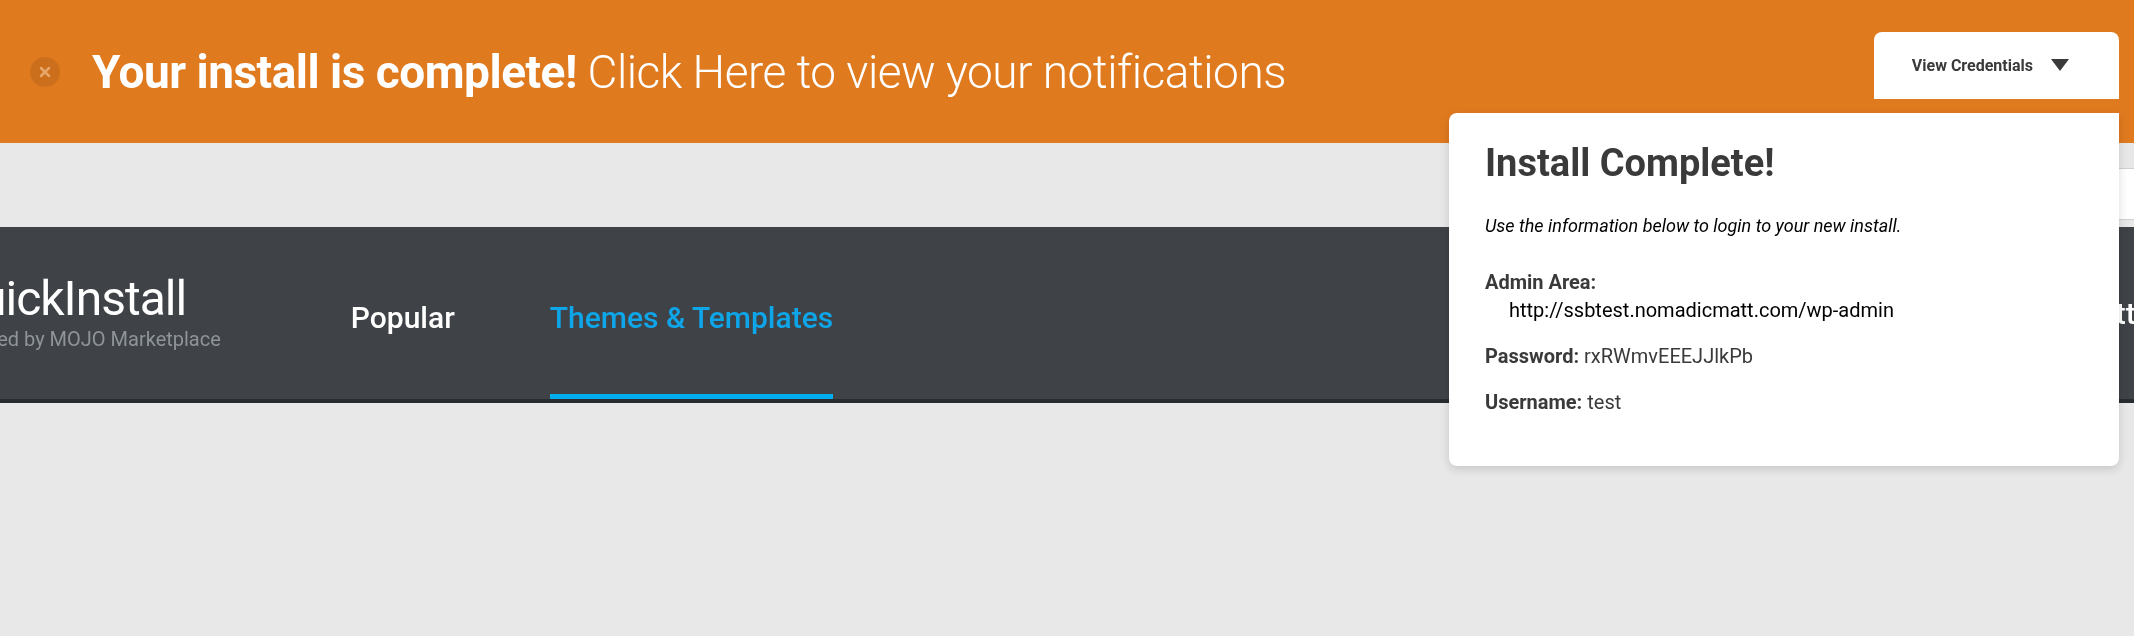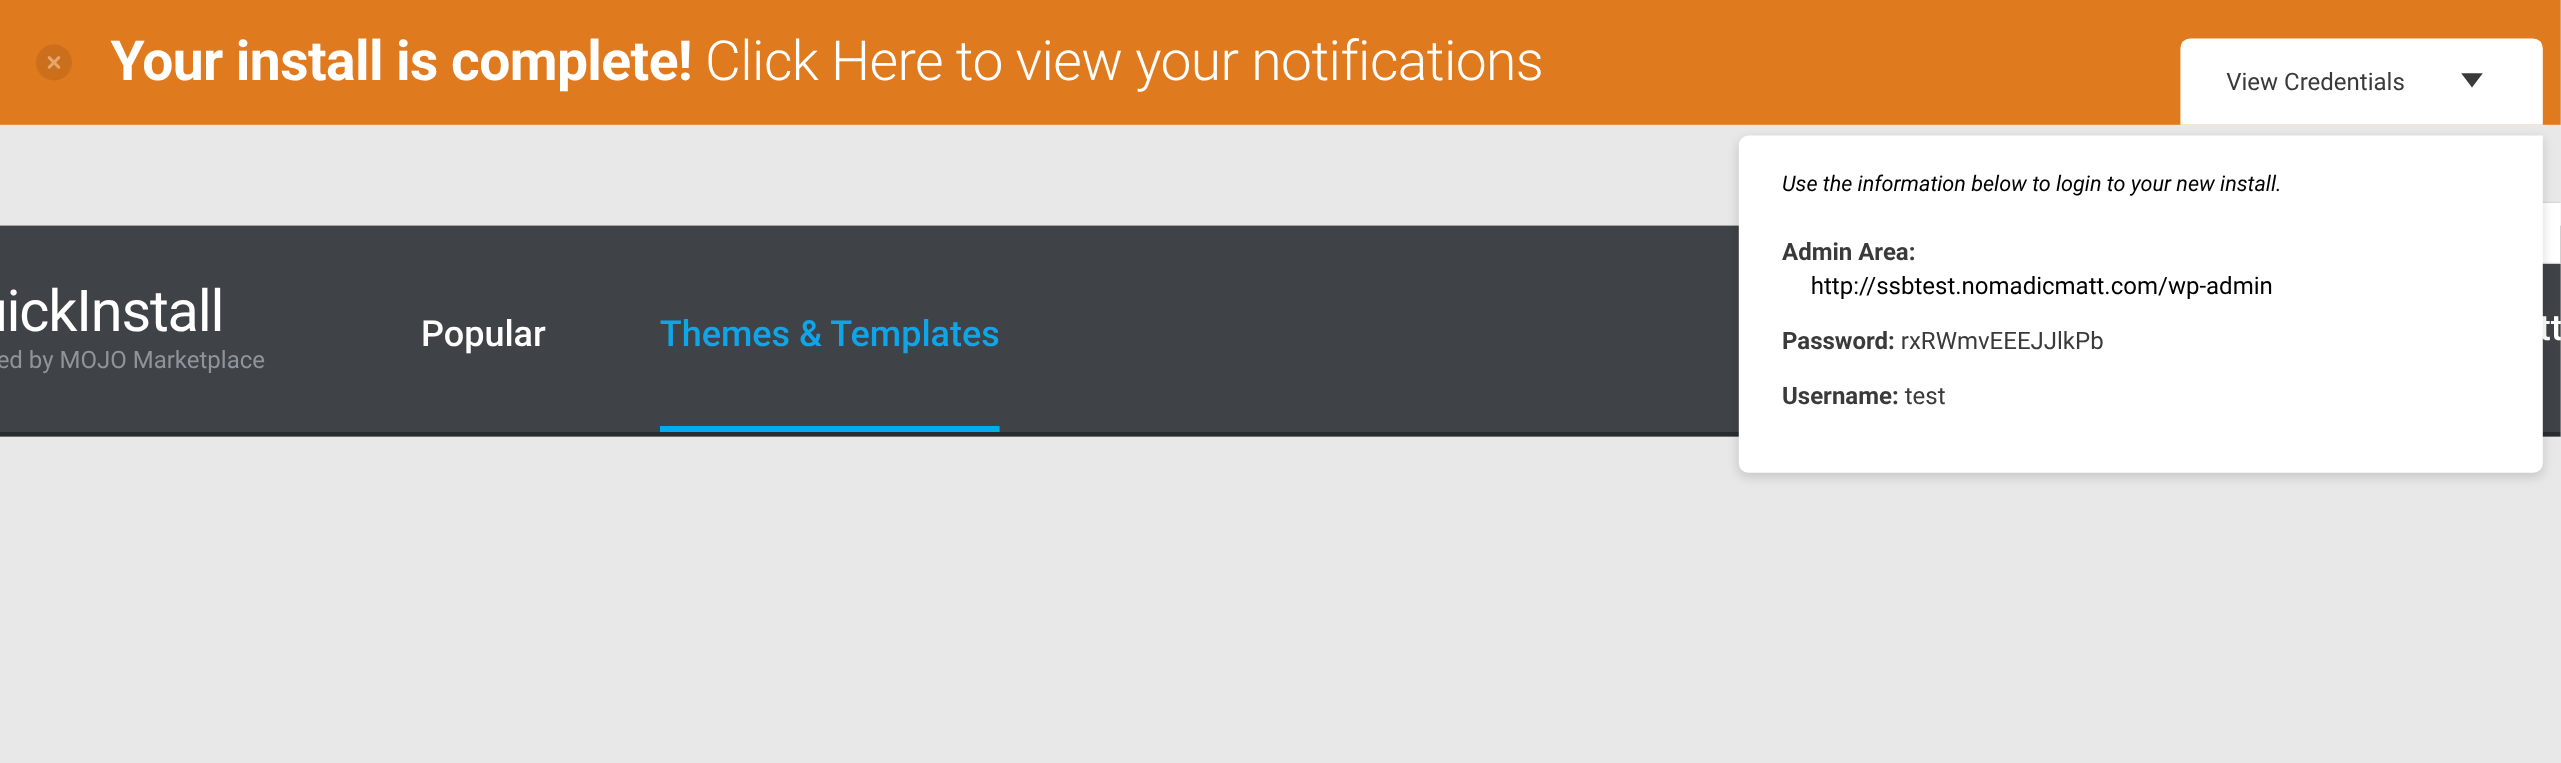--- a/index.html
+++ b/index.html
@@ -10,21 +10,21 @@
     body {
       font-family: -apple-system, BlinkMacSystemFont, "Segoe UI", Roboto, Helvetica, Arial, sans-serif;
       width: 2134px;
       height: 636px;
       overflow: hidden;
       background: #e8e8e8;
       position: relative;
     }
     .notification-bar {
       background: #e07a1f;
-      height: 104px;
+      height: 143px;
       display: flex;
       align-items: center;
       padding-left: 30px;
       position: relative;
       z-index: 1;
     }
     .close-badge {
       width: 30px;
       height: 30px;
       border-radius: 50%;
@@ -124,24 +124,24 @@
       right: 15px;
       background: #ffffff;
       border-radius: 8px 8px 0 0;
       padding: 24px 48px 24px 38px;
       z-index: 20;
       display: flex;
       align-items: center;
       cursor: pointer;
     }
     .credentials-tab-label {
-      font-size: 20px;
+      font-size: 16px;
       color: #3a3a3a;
-      font-weight: 400;
-      margin-right: 45px;
+      font-weight: 700;
+      margin-right: 16px;
     }
     .credentials-tab svg {
       width: 22px;
       height: 18px;
     }
     .credentials-panel {
       position: absolute;
       top: 113px;
       right: 15px;
       width: 670px;
@@ -236,20 +236,21 @@
 <div class="white-corner"></div>
 
 <div class="credentials-tab">
   <span class="credentials-tab-label">View Credentials</span>
   <svg viewBox="0 0 22 18">
     <path d="M2 2 L11 14 L20 2 Z" fill="#3a3a3a"></path>
   </svg>
 </div>
 
 <div class="credentials-panel">
+  <div class="credentials-heading">Install Complete!</div>
   <div class="credentials-instructions">Use the information below to login to your new install.</div>
   <div class="credential-row">
     <span class="label">Admin Area:</span>
     <span class="credential-url value">http://ssbtest.nomadicmatt.com/wp-admin</span>
   </div>
   <div class="credential-row">
     <span class="label">Password:</span>
     <span class="value">rxRWmvEEEJJlkPb</span>
   </div>
   <div class="credential-row">

